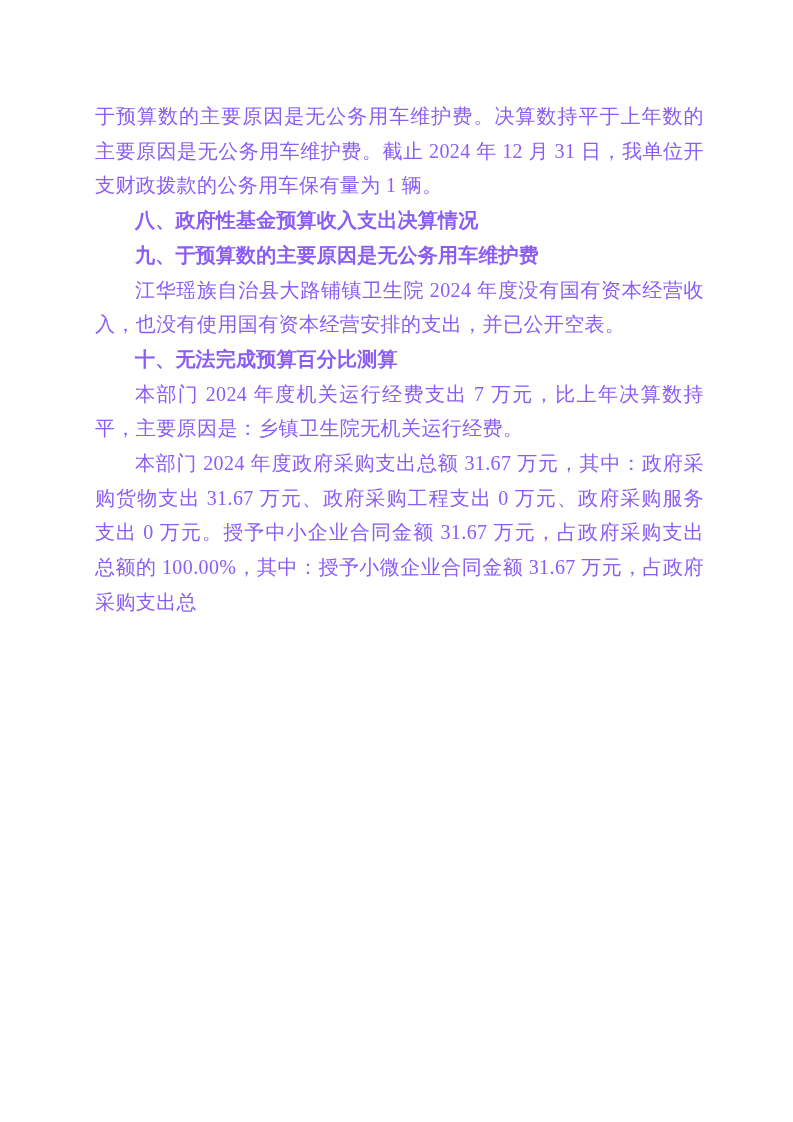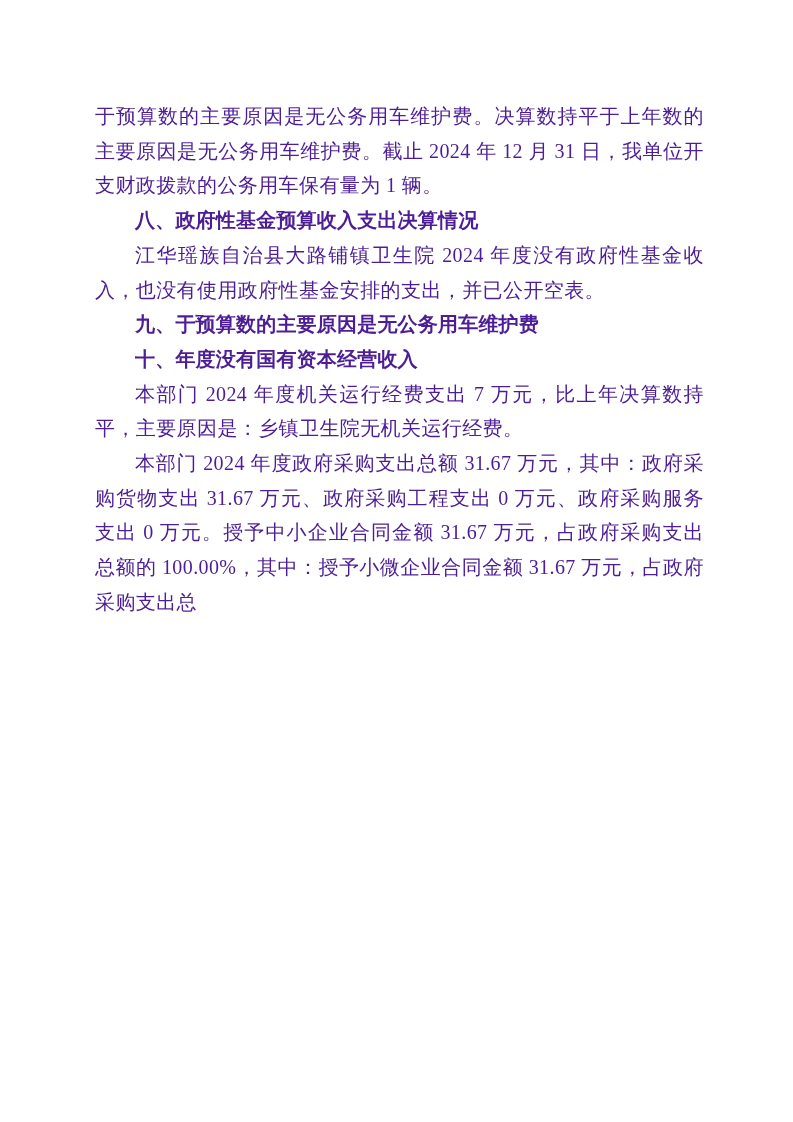--- a/index.html
+++ b/index.html
@@ -43,22 +43,22 @@
     font-weight: bold;
     font-family: Liberation Serif, serif;
     text-align: left;
     letter-spacing: 0.2px;
   }
 </style>
 </head>
 <body>
 
 <div class="page" style="background: rgb(255, 255, 255);">
-  <div class="content" style="color: #4c1d95;">
+  <div class="content" style="color: #8b5cf6;">
       <p class="body-continued">于预算数的主要原因是无公务用车维护费。决算数持平于上年数的主要原因是无公务用车维护费。截止 2024 年 12 月 31 日，我单位开支财政拨款的公务用车保有量为 1 辆。</p>
       <p class="heading">八、政府性基金预算收入支出决算情况</p>
-      <p class="body">江华瑶族自治县大路铺镇卫生院 2024 年度没有政府性基金收入，也没有使用政府性基金安排的支出，并已公开空表。</p>
       <p class="heading">九、于预算数的主要原因是无公务用车维护费</p>
-      <p class="heading">十、年度没有国有资本经营收入</p>
+      <p class="body">江华瑶族自治县大路铺镇卫生院 2024 年度没有国有资本经营收入，也没有使用国有资本经营安排的支出，并已公开空表。</p>
+      <p class="heading">十、无法完成预算百分比测算</p>
       <p class="body">本部门 2024 年度机关运行经费支出 7 万元，比上年决算数持平，主要原因是：乡镇卫生院无机关运行经费。</p>
       <p class="body">本部门 2024 年度政府采购支出总额 31.67 万元，其中：政府采购货物支出 31.67 万元、政府采购工程支出 0 万元、政府采购服务支出 0 万元。授予中小企业合同金额 31.67 万元，占政府采购支出总额的 100.00%，其中：授予小微企业合同金额 31.67 万元，占政府采购支出总</p>
     </div>
 </div>
 
 </body></html>

